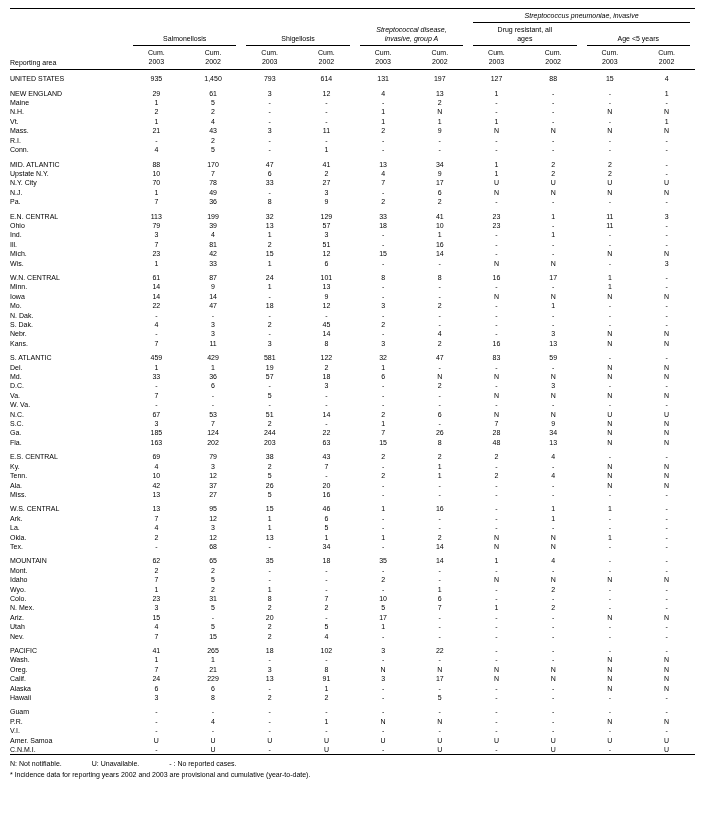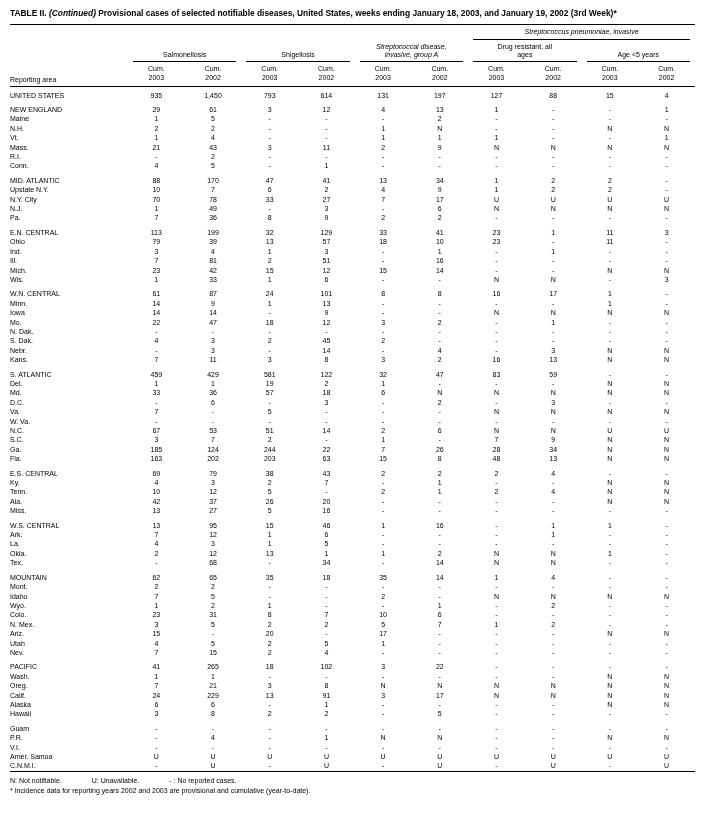--- a/index.html
+++ b/index.html
@@ -31,23 +31,20 @@
   tbody tr.first-row th, tbody tr.first-row td { padding-top: 4px; }
 
   .footnotes { font-size: 7px; line-height: 1.5; margin-top: 4px; }
   .legend span { margin-right: 30px; }
 </style>
 </head>
 <body>
 
 <div class="page">
 
-  <div class="title">
-    <span>TABLE II. </span><span class="ital">(Continued)</span><span> Provisional cases of selected notifiable diseases, United States, weeks ending January 18, 2003, and January 19, 2002 (3rd Week)*</span>
-  </div>
 
   <table>
     <colgroup>
       <col class="col-area">
       <col span="10">
     </colgroup>
     <thead>
       <tr>
         <th class="area-head" rowspan="3"><span>Reporting area</span></th>
         <th colspan="6"></th>

